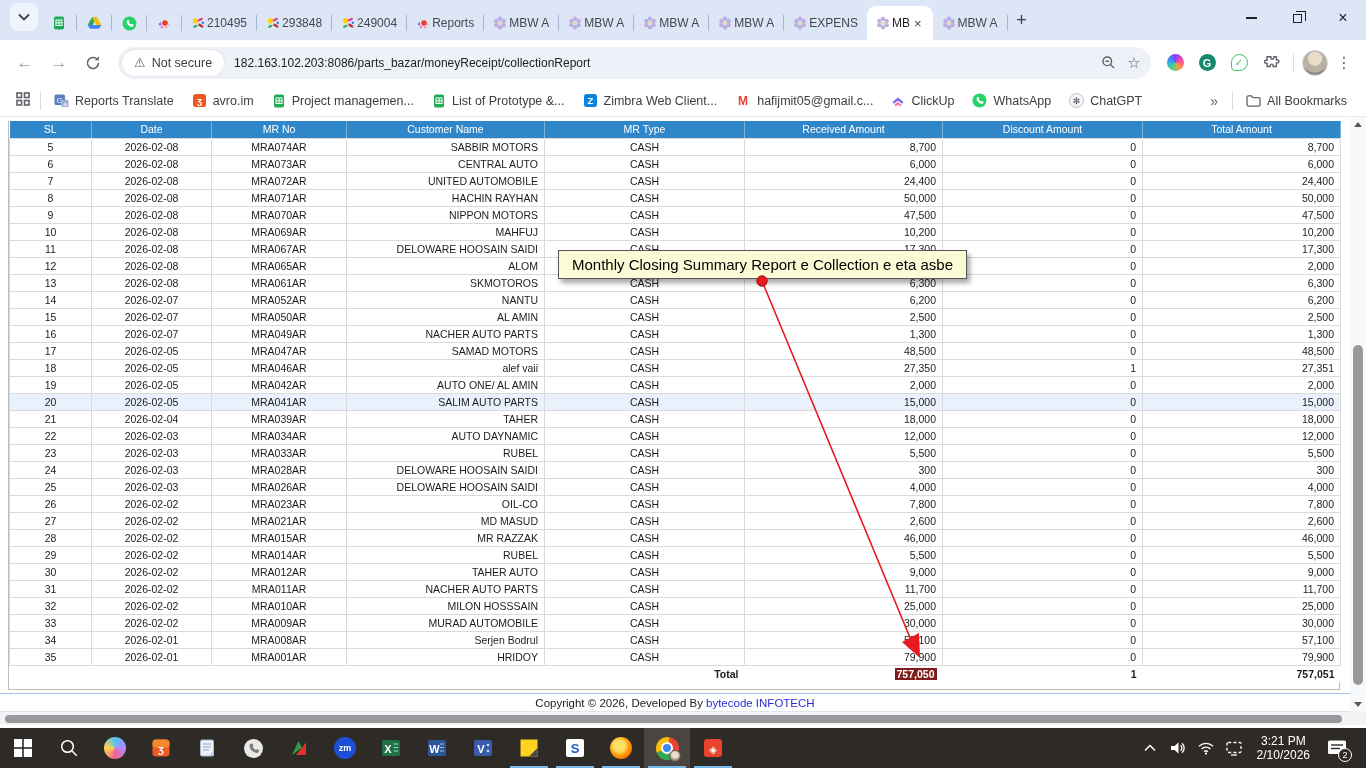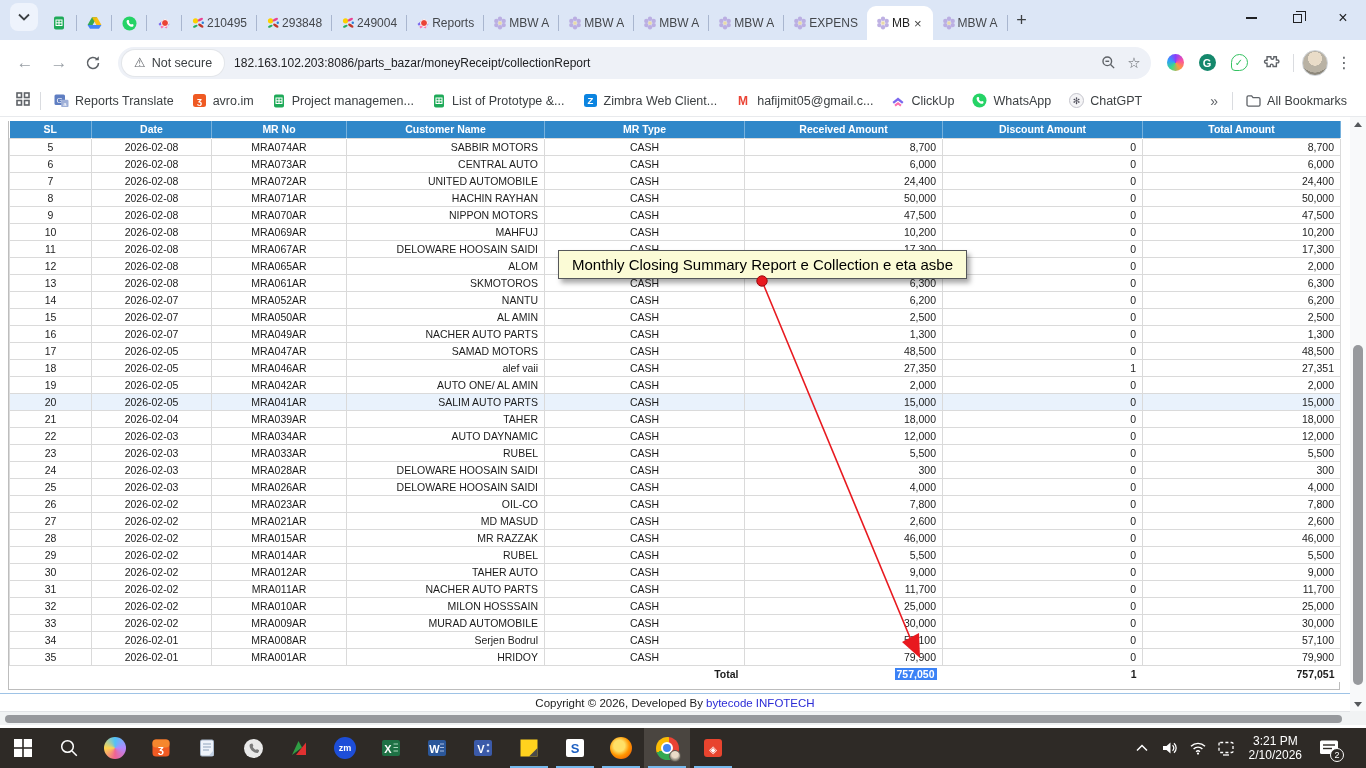--- a/index.html
+++ b/index.html
@@ -58,27 +58,27 @@
   .bm-right { margin-left:auto; display:flex; align-items:center; }
   .chev2 { font-size:14px; color:#5f6368; padding:0 10px; }
 
   
   .content { position:relative; width:1366px; height:611px; background:#fff; overflow:hidden; }
   .tbl-wrap { position:absolute; left:8px; top:4px; width:1332px; border:1px solid #bdbdbd; border-top:none; background:#fff; padding-bottom:7px; }
   table.report { width:100%; border-collapse:collapse; table-layout:fixed; font-size:10.5px; color:#1c1c1c; }
   table.report col.c1{width:82px} table.report col.c2{width:120px} table.report col.c3{width:135px}
   table.report col.c4{width:198px} table.report col.c5{width:200px} table.report col.c6{width:198px}
   table.report col.c7{width:200px} table.report col.c8{width:198px}
-  table.report th { background:#2f87c9; color:#fff; font-weight:bold; height:17px; font-size:10.5px;
+  table.report th { background:#2f87c9; color:#fff; font-weight:normal; height:17px; font-size:10.5px;
     border-right:1px solid rgba(255,255,255,.35); text-align:center; padding:0 4px; }
   table.report td { height:17px; border:1px solid #dadada; padding:0 6px; background:#fff; }
   tr.hl td { background:#e9f2fc; }
   td.l { text-align:right; } td.c { text-align:center; } td.r { text-align:right; }
   tr.total-row td { border-left:none; border-right:none; border-bottom:none; border-top:1px solid #c9c9c9; font-weight:bold; }
-  .sel { background:#3b82f6; color:#fff; padding:0 2px; }
+  .sel { background:#7f1d1d; color:#fff; padding:0 2px; }
 
   .footer-bar { position:absolute; left:0; right:16px; top:576px; height:18px; border-top:1px solid #9ec3e6; background:#fff;
     display:flex; align-items:center; justify-content:center; font-size:11.5px; color:#1c1c1c; }
   .footer-bar a { color:#2b2bd6; text-decoration:none; margin-left:3px; }
 
   
   .tooltip { position:absolute; left:558px; top:133px; width:409px; height:29px; background:#fbfbd6; border:1px solid #55575a;
     box-shadow:3px 4px 5px rgba(0,0,0,.35); display:flex; align-items:center; justify-content:center;
     font-size:15px; color:#000; z-index:40; }
   .overlay-svg { position:absolute; left:0; top:0; width:1350px; height:611px; z-index:45; pointer-events:none; }
@@ -91,21 +91,21 @@
   .tri-dn { width:0;height:0;border-left:4px solid transparent;border-right:4px solid transparent;border-top:5px solid #55585c; }
   .hscroll { position:absolute; left:0; right:16px; top:594px; height:14px; background:#f1f3f4; border-top:1px solid #e2e4e7; z-index:60; }
   .hthumb { position:absolute; left:5px; right:8px; top:3px; height:8px; border-radius:4px; background:#97999d; }
   .scorner { position:absolute; right:0; top:594px; width:16px; height:14px; background:#f1f3f4; z-index:60; }
 
   
   .taskbar { position:absolute; left:0; bottom:0; width:1366px; height:40px; background:#2e2a26; display:flex; align-items:stretch; z-index:100; }
   .tb-item { width:46px; display:flex; align-items:center; justify-content:center; position:relative; }
   .tb-item.running::after { content:''; position:absolute; left:4px; right:4px; bottom:0; height:2.5px; background:#76b9ed; }
   .tb-item.active { background:#4a4540; }
-  .tray { margin-left:auto; display:flex; align-items:center; gap:2px; padding-right:20px; color:#fff;justify-content:center; }
+  .tray { margin-left:auto; display:flex; align-items:center; gap:2px; padding-right:12px; color:#fff;justify-content:center; }
   .tray-ic { width:26px; height:40px; display:flex; align-items:center; justify-content:center; }
   .clock { font-size:12px; line-height:14px; text-align:center; padding:0 8px; }
   .notifwrap { position:relative; width:34px; height:40px; display:flex; align-items:center; justify-content:center; }
   .badge { position:absolute; right:2px; bottom:6px; width:14px; height:14px; border-radius:50%; background:#2e2a26;
     border:1px solid #fff; color:#fff; font-size:9px; display:flex; align-items:center; justify-content:center; }
   .zoomball { width:22px; height:22px; border-radius:50%; background:#1d4ed8; color:#fff; font-size:9px; font-weight:bold;
     display:flex; align-items:center; justify-content:center; }
   .ffball { width:22px; height:22px; border-radius:50%; background:radial-gradient(circle at 42% 40%, #ffe066 0 30%, #ff9500 55%, #e3420c 100%); }
   .chrome-ball { width:23px; height:23px; border-radius:50%; position:relative;
     background:conic-gradient(from 130deg, #34a853 0 33.3%, #fbbc05 33.3% 66.6%, #ea4335 66.6% 100%); }

